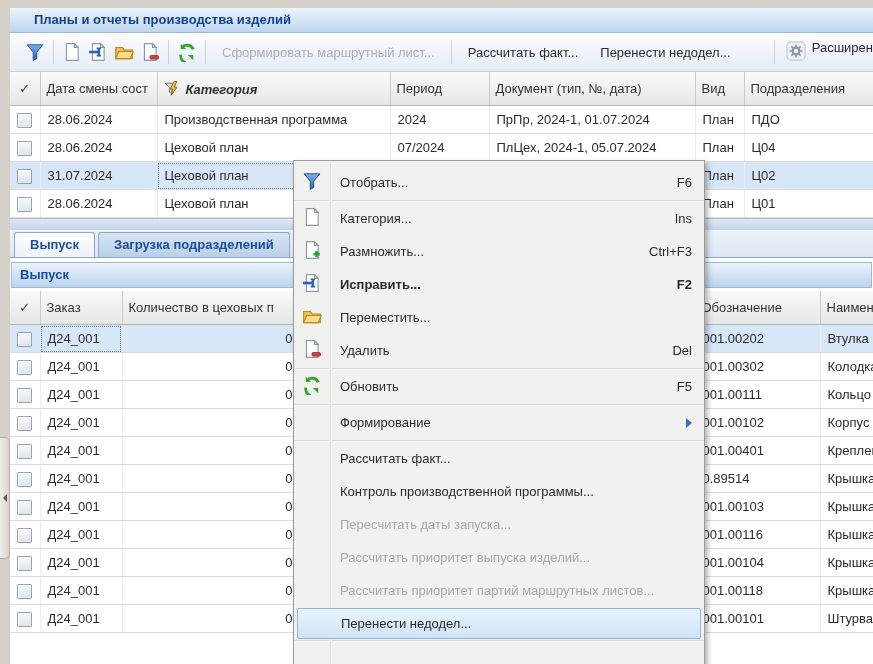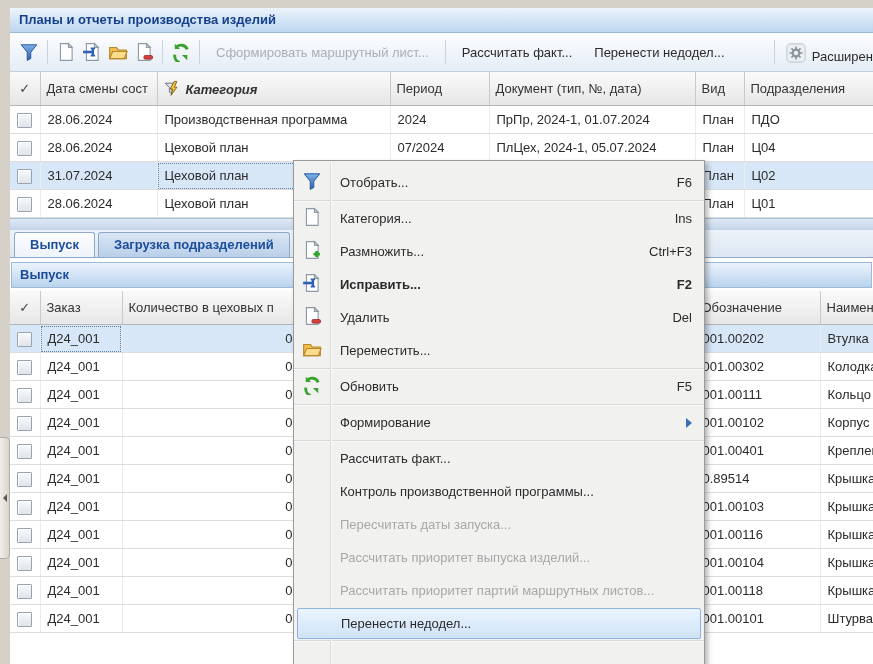--- a/index.html
+++ b/index.html
@@ -5,31 +5,31 @@
   html,body{margin:0;padding:0}
   body{
     position:relative;width:873px;height:664px;overflow:hidden;
     background:#d5d1c9;font-family:"Liberation Sans",sans-serif;font-size:13px;color:#2b2b2b;
     -webkit-font-smoothing:antialiased;
   }
   .window{position:absolute;left:10px;top:8px;width:863px;height:656px;background:#fff;display:flex;flex-direction:column;overflow:hidden}
 
   
   .titlebar{height:24px;flex:0 0 24px;background:linear-gradient(#ecf4fc,#bdd6f0);border-bottom:1px solid #9db8d8;
-    color:#15418c;font-weight:bold;line-height:24px;padding-left:9px;white-space:nowrap}
+    color:#15418c;font-weight:bold;line-height:24px;padding-left:24px;white-space:nowrap}
 
   
   .toolbar{height:38px;flex:0 0 38px;background:linear-gradient(#fdfefe,#e4ecf6);border-bottom:1px solid #c3cfdd;
-    display:flex;align-items:center;padding:0 0 0 6px;white-space:nowrap}
+    display:flex;align-items:center;padding:0 0 0 12px;white-space:nowrap}
   .tbi{width:26px;height:26px;display:flex;align-items:center;justify-content:center;border-radius:2px}
   .tbi svg{width:20px;height:20px}
   .tsep{width:1px;height:24px;background:#c9d3df;margin:0 5px;flex:0 0 1px}
   .tbtn{background:none;border:none;font:inherit;color:#2b2b2b;padding:4px 11px;cursor:default;white-space:nowrap}
   .tbtn.dis{color:#a9afb8}
-  .tbext{display:flex;align-items:flex-end;gap:5px;margin-left:auto;padding:0;overflow:hidden;flex:0 0 auto}
+  .tbext{display:flex;align-items:flex-start;gap:5px;margin-left:auto;padding:0;overflow:hidden;flex:0 0 auto}
   .tbext .tbi{width:22px;height:22px}
 
   
   table.grid{border-collapse:collapse;table-layout:fixed;width:863px;background:#fff}
   .grid th{height:25px;background:linear-gradient(#fafafa,#e6e6e6);border-right:1px solid #c9c9c9;border-bottom:1px solid #b5b5b5;
     font-weight:normal;text-align:left;padding:4px 6px;color:#333;white-space:nowrap;overflow:hidden}
   .grid th.chk{text-align:center;padding:0;color:#444}
   .grid th.cat{font-weight:bold;font-style:italic}
   .grid th.cat .hic{display:inline-block;vertical-align:-4px;width:18px;height:18px;margin-right:4px;font-style:normal}
   .grid th.cat .hic svg{width:18px;height:18px}
@@ -378,33 +378,33 @@
           <path d="M11.2 1.5v3.3h3.3Z" fill="#dde6ed" stroke="#8d9aa6"></path>
           <path d="M1 9h8" stroke="#2f62b5" stroke-width="2.4"></path>
           <path d="M9.8 5.8v6.4" stroke="#2f62b5" stroke-width="2.2"></path>
           <path d="M7.8 5.8h4M7.8 12.2h4" stroke="#2f62b5" stroke-width="1.6"></path>
         </svg></span>
       <span class="lbl">Исправить...</span>
       <span class="sc">F2</span>
     </div>
     <div class="mi">
       <span class="ic"><svg viewBox="0 0 18 18">
+          <path d="M1.5 5h6.2l1.6 2.2h7.2V15H1.5Z" fill="#f2bd4a" stroke="#b8882a"></path>
+          <path d="M1.5 15 4.2 8.6h13L14.6 15Z" fill="#fbdc8c" stroke="#b8882a"></path>
+        </svg></span>
+      <span class="lbl">Переместить...</span>
+    </div>
+    <div class="mi">
+      <span class="ic"><svg viewBox="0 0 18 18">
           <path d="M4 1.5h7.2l3.3 3.3V16.5H4Z" fill="#fff" stroke="#8d9aa6"></path>
           <path d="M11.2 1.5v3.3h3.3Z" fill="#dde6ed" stroke="#8d9aa6"></path>
           <rect x="9" y="12.2" width="7.6" height="3.2" rx="1" fill="#d84040" stroke="#a62a2a" stroke-width="0.8"></rect>
         </svg></span>
       <span class="lbl">Удалить</span>
       <span class="sc">Del</span>
-    </div>
-    <div class="mi">
-      <span class="ic"><svg viewBox="0 0 18 18">
-          <path d="M1.5 5h6.2l1.6 2.2h7.2V15H1.5Z" fill="#f2bd4a" stroke="#b8882a"></path>
-          <path d="M1.5 15 4.2 8.6h13L14.6 15Z" fill="#fbdc8c" stroke="#b8882a"></path>
-        </svg></span>
-      <span class="lbl">Переместить...</span>
     </div>
     <div class="msep"></div>
     <div class="mi">
       <span class="ic"><svg viewBox="0 0 18 18">
           <path d="M14.6 6.6A6.1 6.1 0 0 0 4.4 4.9" fill="none" stroke="#3aa32f" stroke-width="2.6"></path>
           <path d="M3.4 1.6v4.8h4.8Z" fill="#3aa32f"></path>
           <path d="M3.4 11.4a6.1 6.1 0 0 0 13.6 1.7" fill="none" stroke="#3aa32f" stroke-width="2.6" stroke-dasharray="9 30"></path>
           <path d="M14.6 16.4v-4.8H9.8Z" fill="#3aa32f"></path>
         </svg></span>
       <span class="lbl">Обновить</span>

